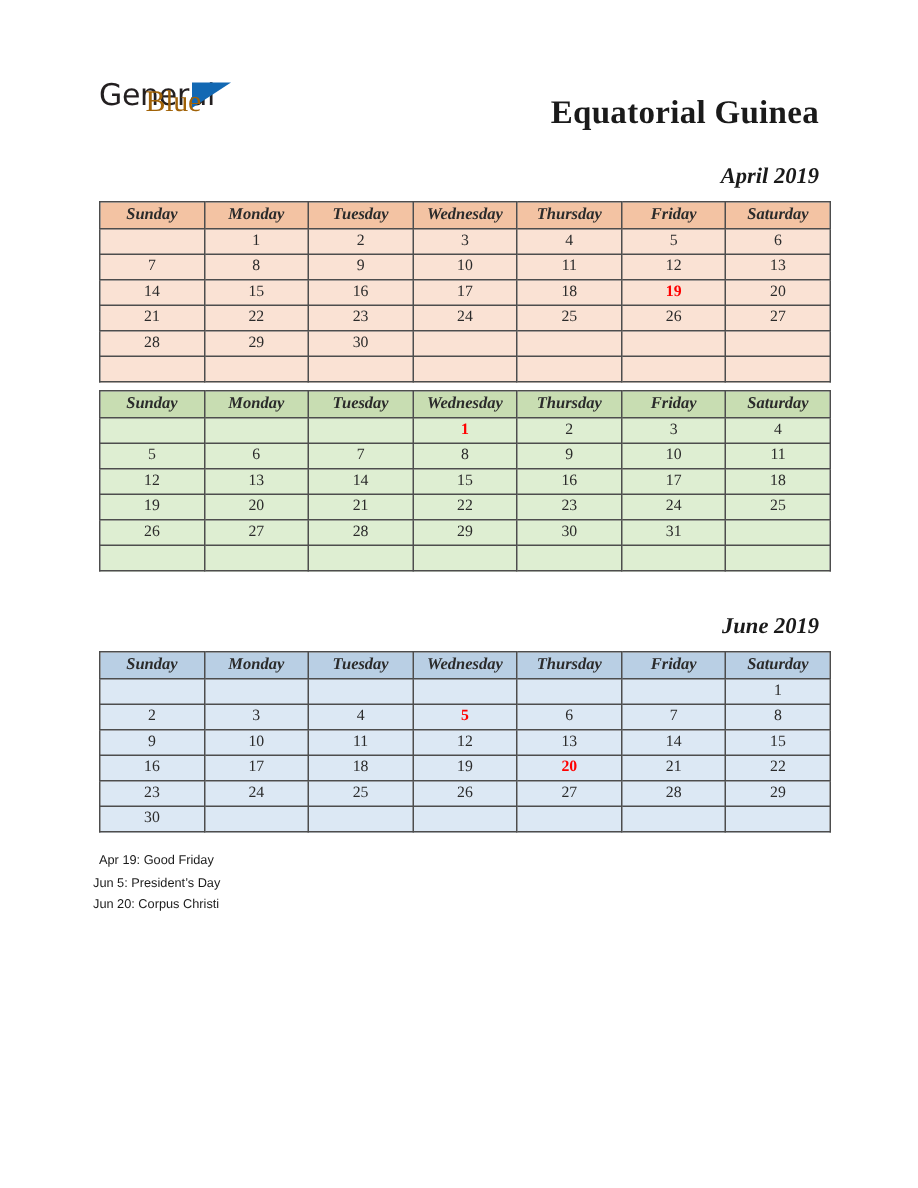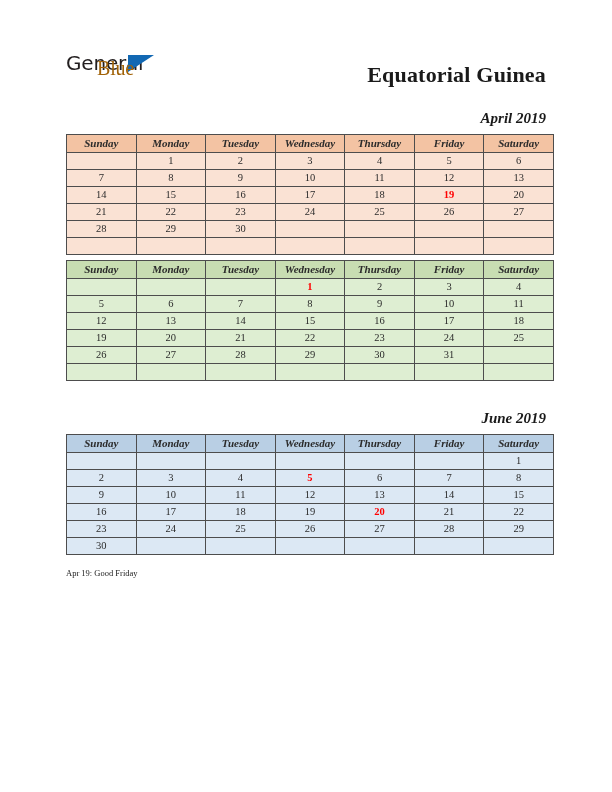--- a/index.html
+++ b/index.html
@@ -133,21 +133,21 @@
   #month-2 table.cal td { background: #dce8f4; }
 
   
   .holiday-list {
     position: absolute;
     left: 62px;
     top: 566px;
     width: 300px;
   }
   .holiday-item {
-    font-family: Liberation Serif, serif;
+    font-family: Liberation Sans, sans-serif;
     font-size: 8.5px;
     color: #1a1a1a;
     line-height: 14.5px;
     white-space: nowrap;
   }
   .holiday-item:first-child { padding-left: 4px; }
 </style>
 </head>
 <body>
 
@@ -373,13 +373,15 @@
           <td></td>
           <td></td>
           <td></td>
         </tr>
       </tbody>
   </table>
 </div>
 
 <div class="holiday-list">
   <div class="holiday-item">Apr 19: Good Friday</div>
+  <div class="holiday-item">Jun 5: President’s Day</div>
+  <div class="holiday-item">Jun 20: Corpus Christi</div>
 </div>
 
 </body></html>

